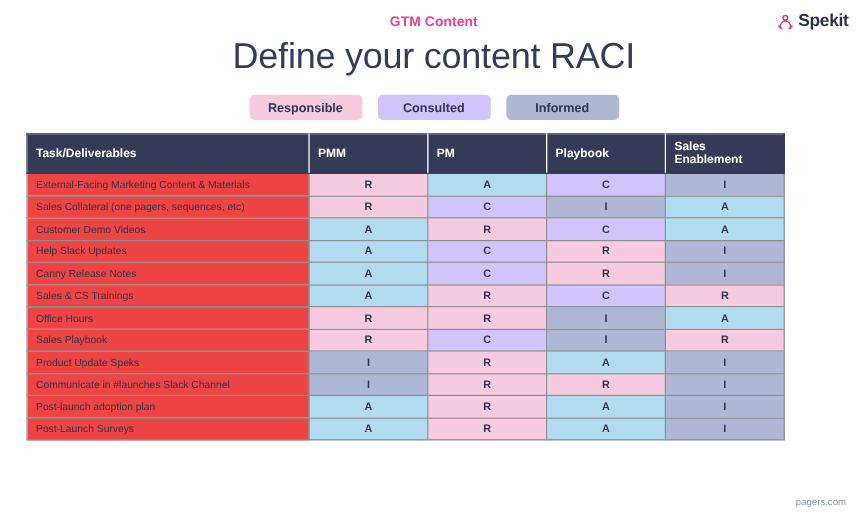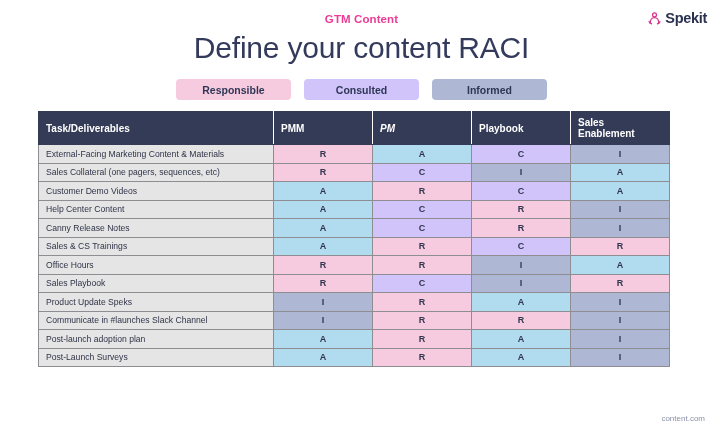--- a/index.html
+++ b/index.html
@@ -51,35 +51,35 @@
   }
 
   
   .legend {
     display: flex;
     justify-content: center;
     gap: 13px;
     margin-top: 14px;
   }
   .legend-pill {
-    width: 115px;
+    width: 94px;
     height: 21px;
     border-radius: 4px;
     display: flex;
     align-items: center;
     justify-content: center;
     font-size: 10.5px;
     font-weight: bold;
     color: #2f3656;
   }
 
   
   .raci-table-wrap {
     position: absolute;
-    left: 38px;
+    left: 22px;
     top: 111px;
     width: 631px;
   }
   table.raci {
     border-collapse: collapse;
     table-layout: fixed;
     width: 631px;
     font-size: 9px;
   }
   table.raci col.c-task { width: 235px; }
@@ -99,21 +99,21 @@
   }
   table.raci thead th:last-child { border-right: 1px solid #343b56; }
 
   table.raci tbody td {
     border: 1px solid #8e8e92;
     height: 12.5px;
     padding: 2.5px 7px;
     color: #31364f;
   }
   table.raci tbody td.task {
-    background: #e5e5e5;
+    background: #ef4444;
     text-align: left;
     font-size: 8.6px;
     color: #2f3347;
   }
   table.raci tbody td.val {
     text-align: center;
     font-weight: bold;
     font-size: 9px;
     padding: 2.5px 0;
   }
@@ -167,21 +167,21 @@
       <col class="c-task">
         <col class="c-role">
         <col class="c-role">
         <col class="c-role">
         <col class="c-last">
     </colgroup>
     <thead>
       <tr>
         <th style="background: rgb(52, 59, 86);">Task/Deliverables</th>
         <th style="background: rgb(52, 59, 86);">PMM</th>
-        <th style="background: rgb(52, 59, 86); font-style: italic;">PM</th>
+        <th style="background: rgb(52, 59, 86);">PM</th>
         <th style="background: rgb(52, 59, 86);">Playbook</th>
         <th style="background: rgb(52, 59, 86);">Sales Enablement</th>
       </tr>
     </thead>
     <tbody>
         <tr>
           <td class="task">External-Facing Marketing Content &amp; Materials</td>
           <td class="val v-R">R</td>
           <td class="val v-A">A</td>
           <td class="val v-C">C</td>
@@ -195,21 +195,21 @@
           <td class="val v-A">A</td>
         </tr>
         <tr>
           <td class="task">Customer Demo Videos</td>
           <td class="val v-A">A</td>
           <td class="val v-R">R</td>
           <td class="val v-C">C</td>
           <td class="val v-A">A</td>
         </tr>
         <tr>
-          <td class="task">Help Center Content</td>
+          <td class="task">Help Slack Updates</td>
           <td class="val v-A">A</td>
           <td class="val v-C">C</td>
           <td class="val v-R">R</td>
           <td class="val v-I">I</td>
         </tr>
         <tr>
           <td class="task">Canny Release Notes</td>
           <td class="val v-A">A</td>
           <td class="val v-C">C</td>
           <td class="val v-R">R</td>
@@ -261,13 +261,13 @@
           <td class="task">Post-Launch Surveys</td>
           <td class="val v-A">A</td>
           <td class="val v-R">R</td>
           <td class="val v-A">A</td>
           <td class="val v-I">I</td>
         </tr>
       </tbody>
   </table>
 </div>
 
-<div class="footer">content.com</div>
+<div class="footer">pagers.com</div>
 
 </body></html>

